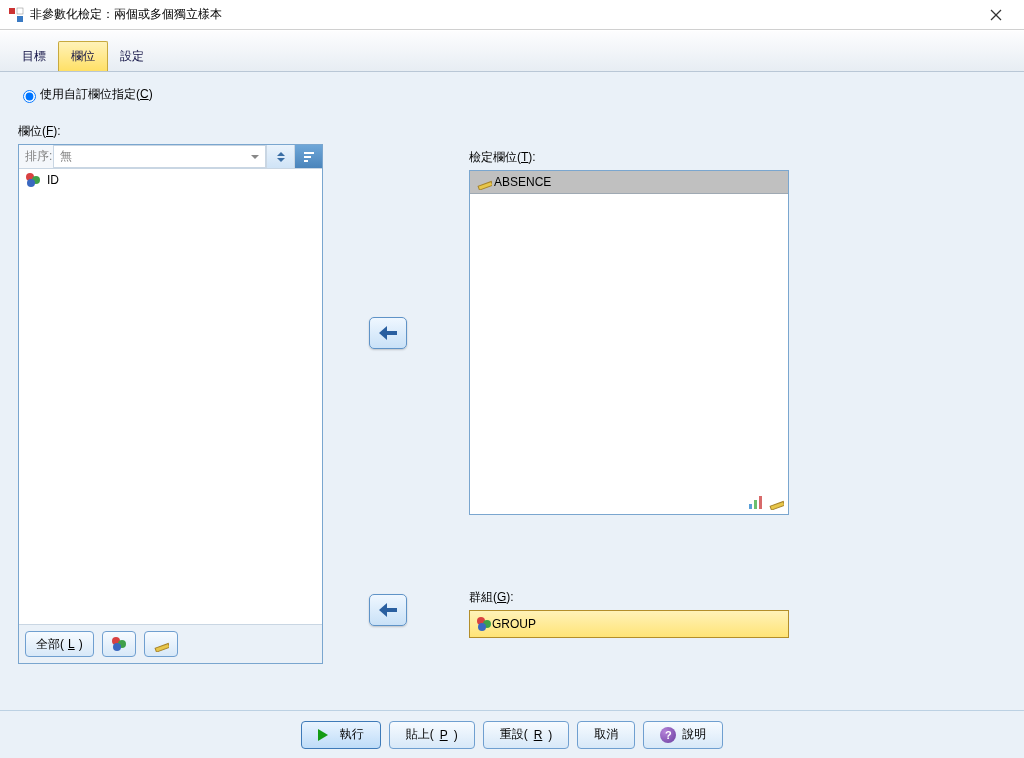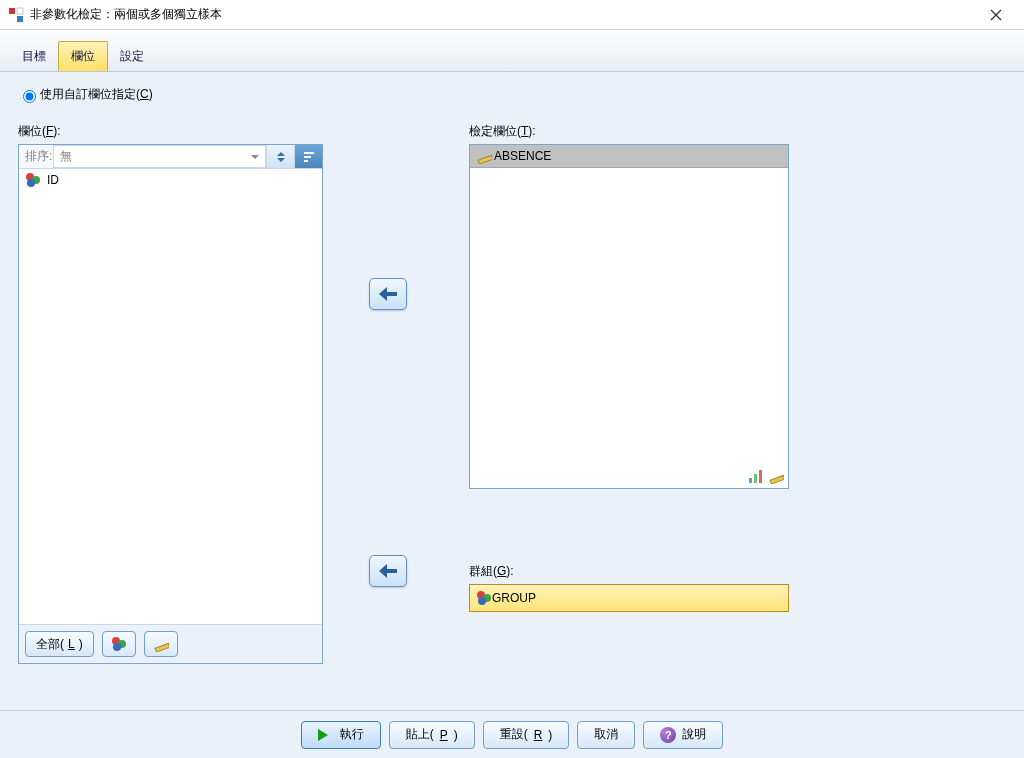--- a/index.html
+++ b/index.html
@@ -58,21 +58,21 @@
     padding: 14px 18px;
     position: relative;
   }
 
   
   .radio-row { display: flex; align-items: center; margin-bottom: 4px; color: #000; }
   .radio-row input { margin-right: 4px; }
 
   .columns {
     display: flex;
-    align-items: flex-start;
+    align-items: center;
     margin-top: 20px;
   }
 
   .col-left { width: 305px; }
   .col-mid  { width: 130px; display:flex; flex-direction:column; align-items:center; }
   .col-right{ flex: 1; padding-left: 16px; }
 
   .field-label { margin-bottom: 4px; color: #000; }
 
   

